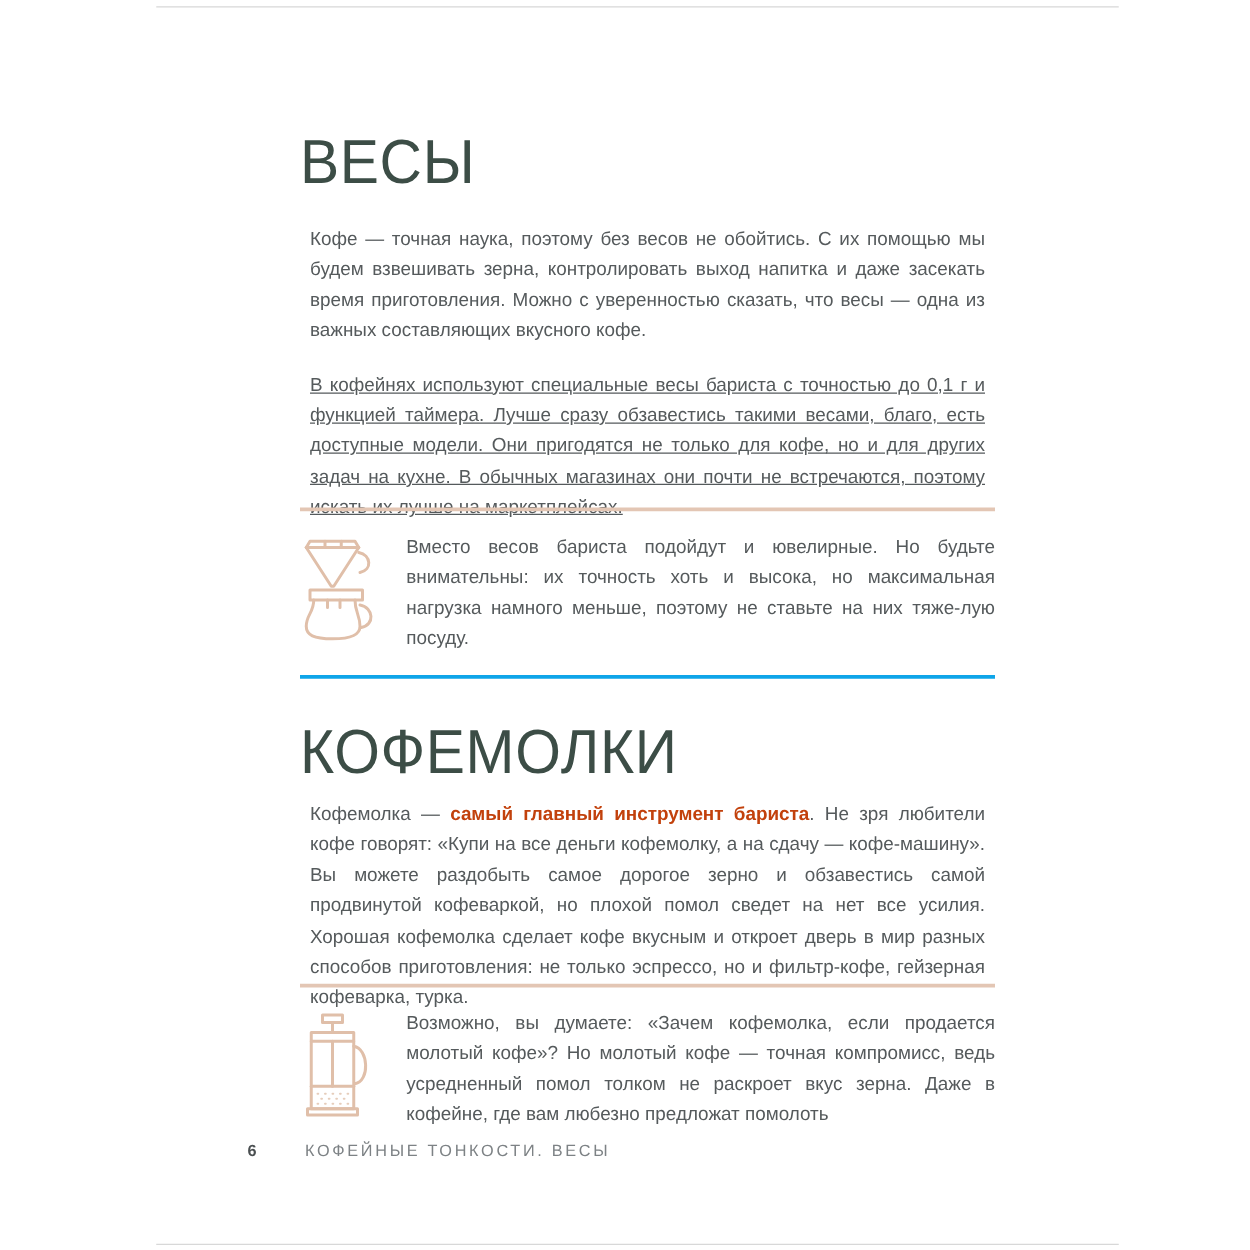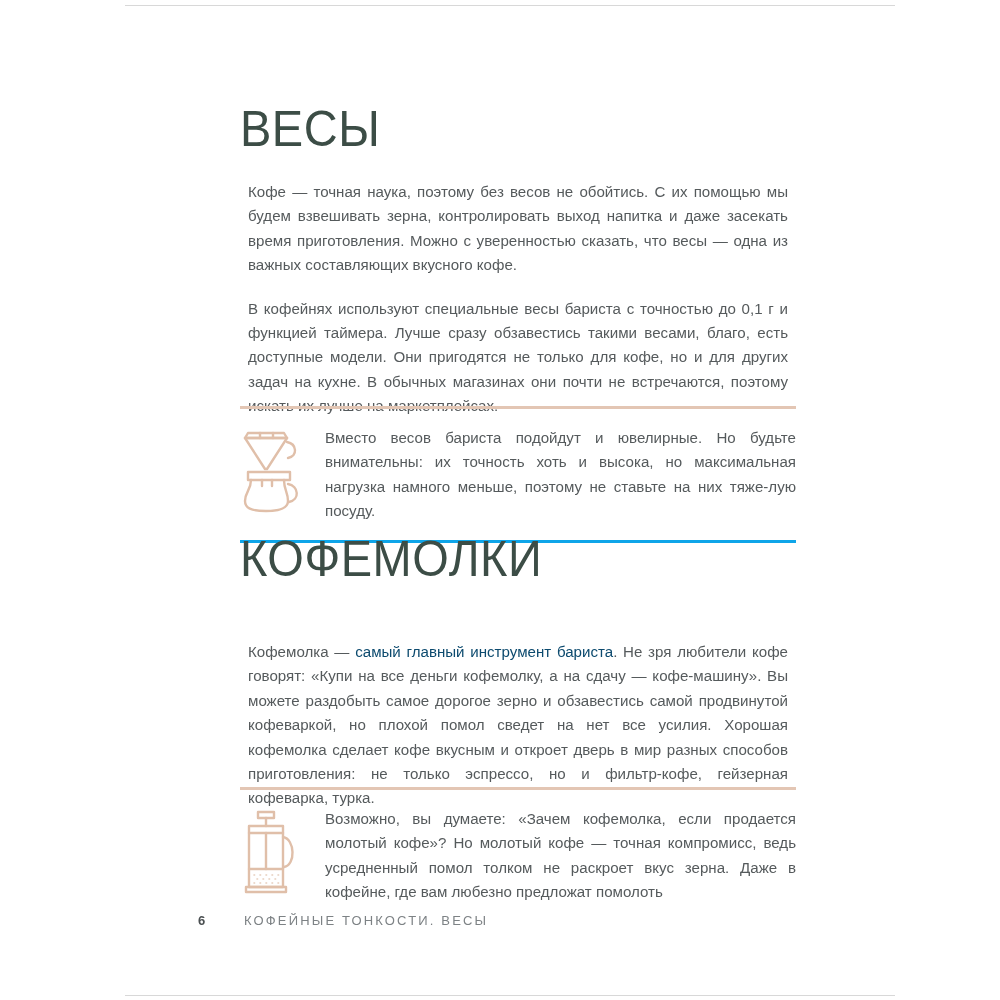--- a/index.html
+++ b/index.html
@@ -56,25 +56,25 @@
   }
 
   p.body-text {
     font-size: 15.1px;
     line-height: 24.4px;
     color: #555a5c;
     text-align: justify;
     margin: 8px;
     hyphens: manual;
   }
-  p.body-text + p.body-text { margin-top: 19px; }
+  p.body-text + p.body-text { margin-top: 19px; text-decoration: underline; }
 
   p.body-text b, p.body-text strong {
-    font-weight: 400;
-    color: #0c4a6e;
+    font-weight: 700;
+    color: #c2410c;
   }
 
   
   .callout {
     position: relative;
     border-top: 3px solid #e3c6b4;
     border-bottom: 3px solid #0ea5e9;
     padding: 17px 0 16px 0;
     display: flex;
     align-items: flex-start;
@@ -164,21 +164,21 @@
 
           <path d="M48 56 C59 58 60 72 49 74"></path>
         </svg>
       </div>
       <div class="callout-text">
         <p>Вместо весов бариста подойдут и ювелирные. Но будьте внимательны: их точность хоть и высока, но максимальная нагрузка намного меньше, поэтому не ставьте на них тяже-лую посуду.</p>
       </div>
     </div>
   </div>
 
-  <div class="content" style="top:534px;">
+  <div class="content" style="top:576px;">
     <h1 class="section-title">КОФЕМОЛКИ</h1>
   </div>
 
   <div class="content" style="top:632px;">
     <p class="body-text">
       <span>Кофемолка — </span><b>самый главный инструмент бариста</b><span>. Не зря любители кофе говорят: «Купи на все деньги кофемолку, а на сдачу — кофе-машину». Вы можете раздобыть самое дорогое зерно и обзавестись самой продвинутой кофеваркой, но плохой помол сведет на нет все усилия. Хорошая кофемолка сделает кофе вкусным и откроет дверь в мир разных способов приготовления: не только эспрессо, но и фильтр-кофе, гейзерная кофеварка, турка.</span>
     </p>
   </div>
 
   <div class="content" style="top:787px;">

